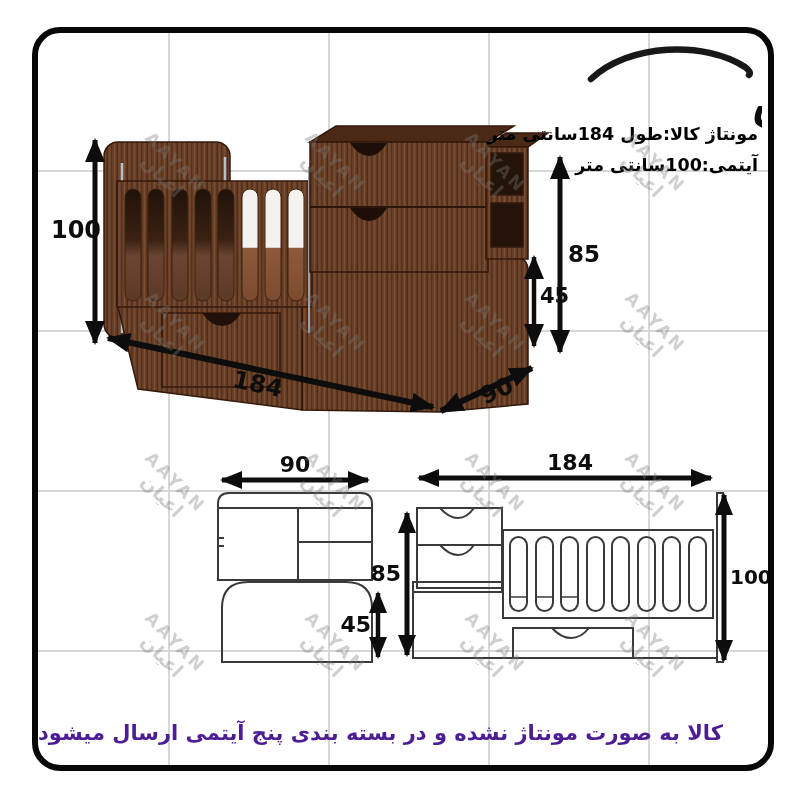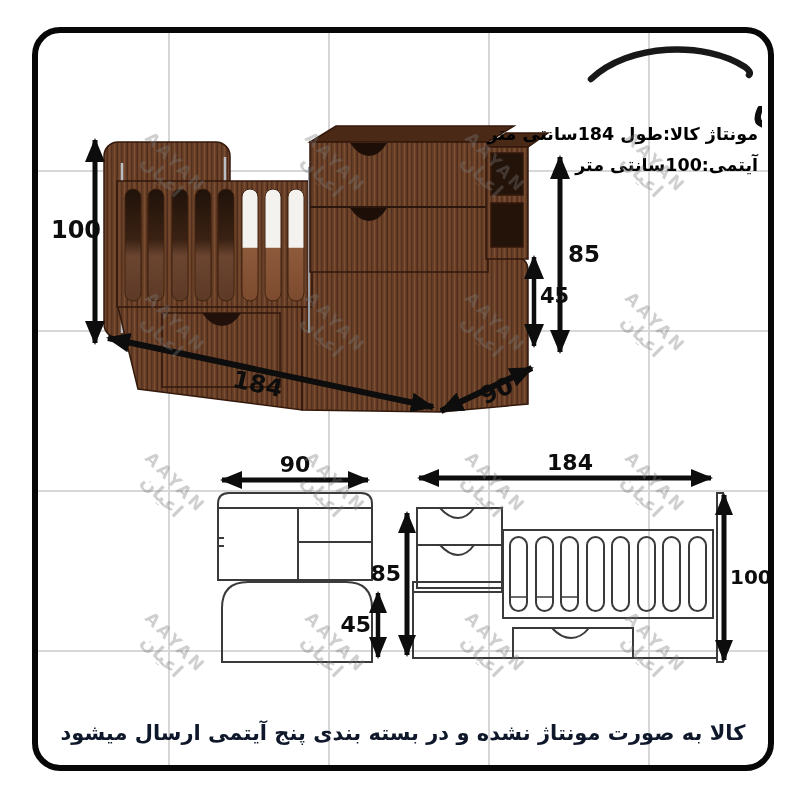--- a/index.html
+++ b/index.html
@@ -22,22 +22,22 @@
   .wm .wm-en{font-size:17px;letter-spacing:3px;}
   .wm .wm-fa{font-size:19px;letter-spacing:0;}
   .logo{position:absolute;top:2px;right:6px;width:185px;height:96px;z-index:4;}
   .specs{
     position:absolute;top:86px;right:10px;z-index:4;direction:rtl;text-align:right;
     font-size:17.5px;font-weight:bold;line-height:31px;color:#000;
   }
   .render3d{position:absolute;left:12px;top:72px;width:560px;height:330px;z-index:3;}
   .drawings{position:absolute;left:112px;top:417px;width:640px;height:230px;z-index:3;}
   .caption{
-    position:absolute;left:0;right:0;top:688px;z-index:4;direction:rtl;text-align:center;
-    font-size:21px;font-weight:bold;color:#0f172a;
+    position:absolute;left:0;right:0;top:688px;z-index:4;direction:rtl;text-align:left;
+    font-size:21px;font-weight:bold;color:#4c1d95;
   }
   svg text{font-family:"DejaVu Sans",sans-serif;font-weight:bold;fill:#0d0d0d;}
 </style>
 </head>
 <body>
 
 <div class="frame">
 
   <div id="decor">
       <div class="gv" style="left: 130px;"></div>

